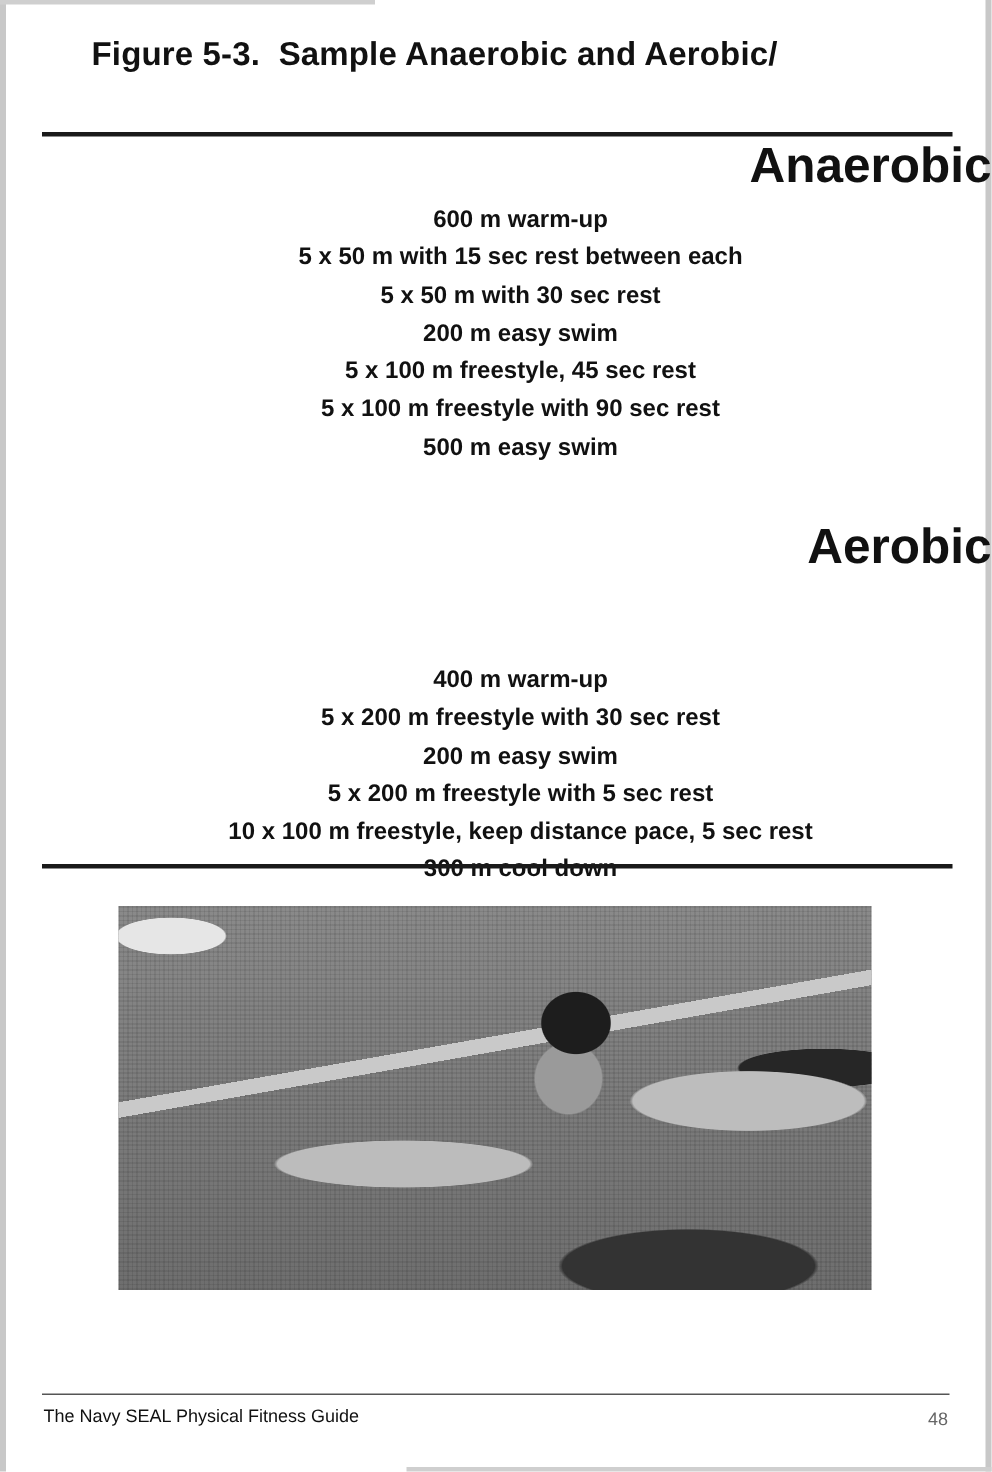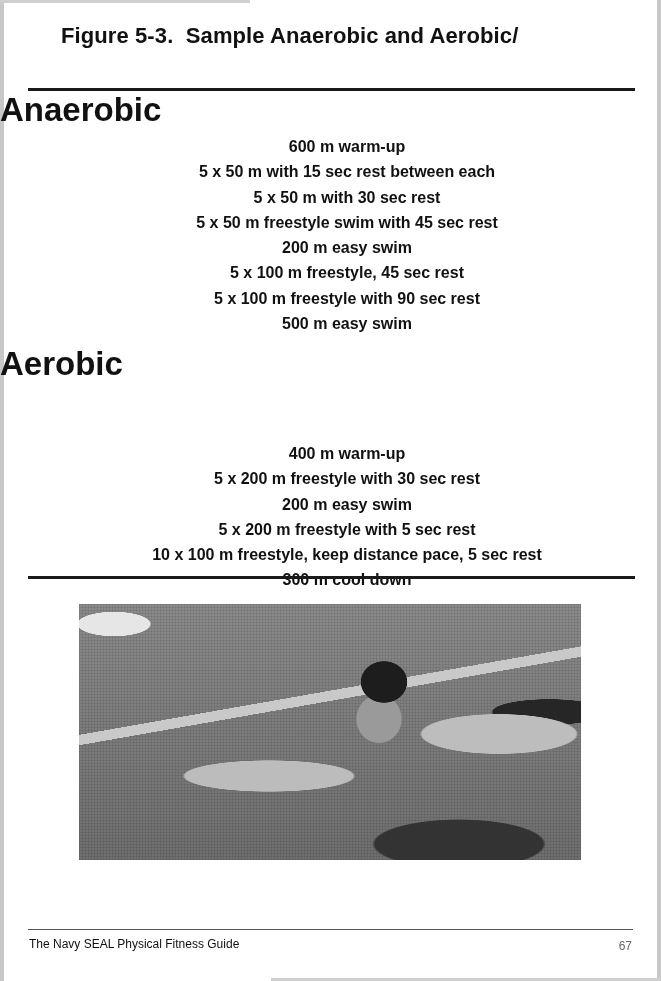--- a/index.html
+++ b/index.html
@@ -48,21 +48,21 @@
       width: 607px;
       height: 3px;
       background: #1a1a1a;
     }
     .rule-top { top: 88px; }
     .rule-bottom { top: 576px; }
     .section-heading {
       position: absolute;
       left: 0;
       width: 661px;
-      text-align: left;
+      text-align: right;
       font-weight: bold;
       font-size: 33px;
       line-height: 36px;
     }
     .heading-anaerobic { top: 92px; }
     .heading-aerobic { top: 346px; }
     .workout-list {
       position: absolute;
       left: 0;
       width: 661px;
@@ -137,21 +137,20 @@
   <div style="white-space:pre;">Figure 5-3.  Sample Anaerobic and Aerobic/</div>
 </div>
 
 <div class="rule-thick rule-top"></div>
 
 <div class="section-heading heading-anaerobic">Anaerobic</div>
 <ul class="workout-list list-anaerobic">
   <li>600 m warm-up</li>
   <li>5 x 50 m with 15 sec rest between each</li>
   <li>5 x 50 m with 30 sec rest</li>
-  <li>5 x 50 m freestyle swim with 45 sec rest</li>
   <li>200 m easy swim</li>
   <li>5 x 100 m freestyle, 45 sec rest</li>
   <li>5 x 100 m freestyle with 90 sec rest</li>
   <li>500 m easy swim</li>
 </ul>
 
 <div class="section-heading heading-aerobic">Aerobic</div>
 <ul class="workout-list list-aerobic">
   <li>400 m warm-up</li>
   <li>5 x 200 m freestyle with 30 sec rest</li>
@@ -160,13 +159,13 @@
   <li>10 x 100 m freestyle, keep distance pace, 5 sec rest</li>
   <li>300 m cool down</li>
 </ul>
 
 <div class="rule-thick rule-bottom"></div>
 
 <div class="photo" role="img" title="Swimmer with goggles on head swimming freestyle in a pool (black-and-white halftone)"></div>
 
 <div class="rule-footer"></div>
 <div class="footer-title">The Navy SEAL Physical Fitness Guide</div>
-<div class="page-number">67</div>
+<div class="page-number">48</div>
 
 </body></html>

